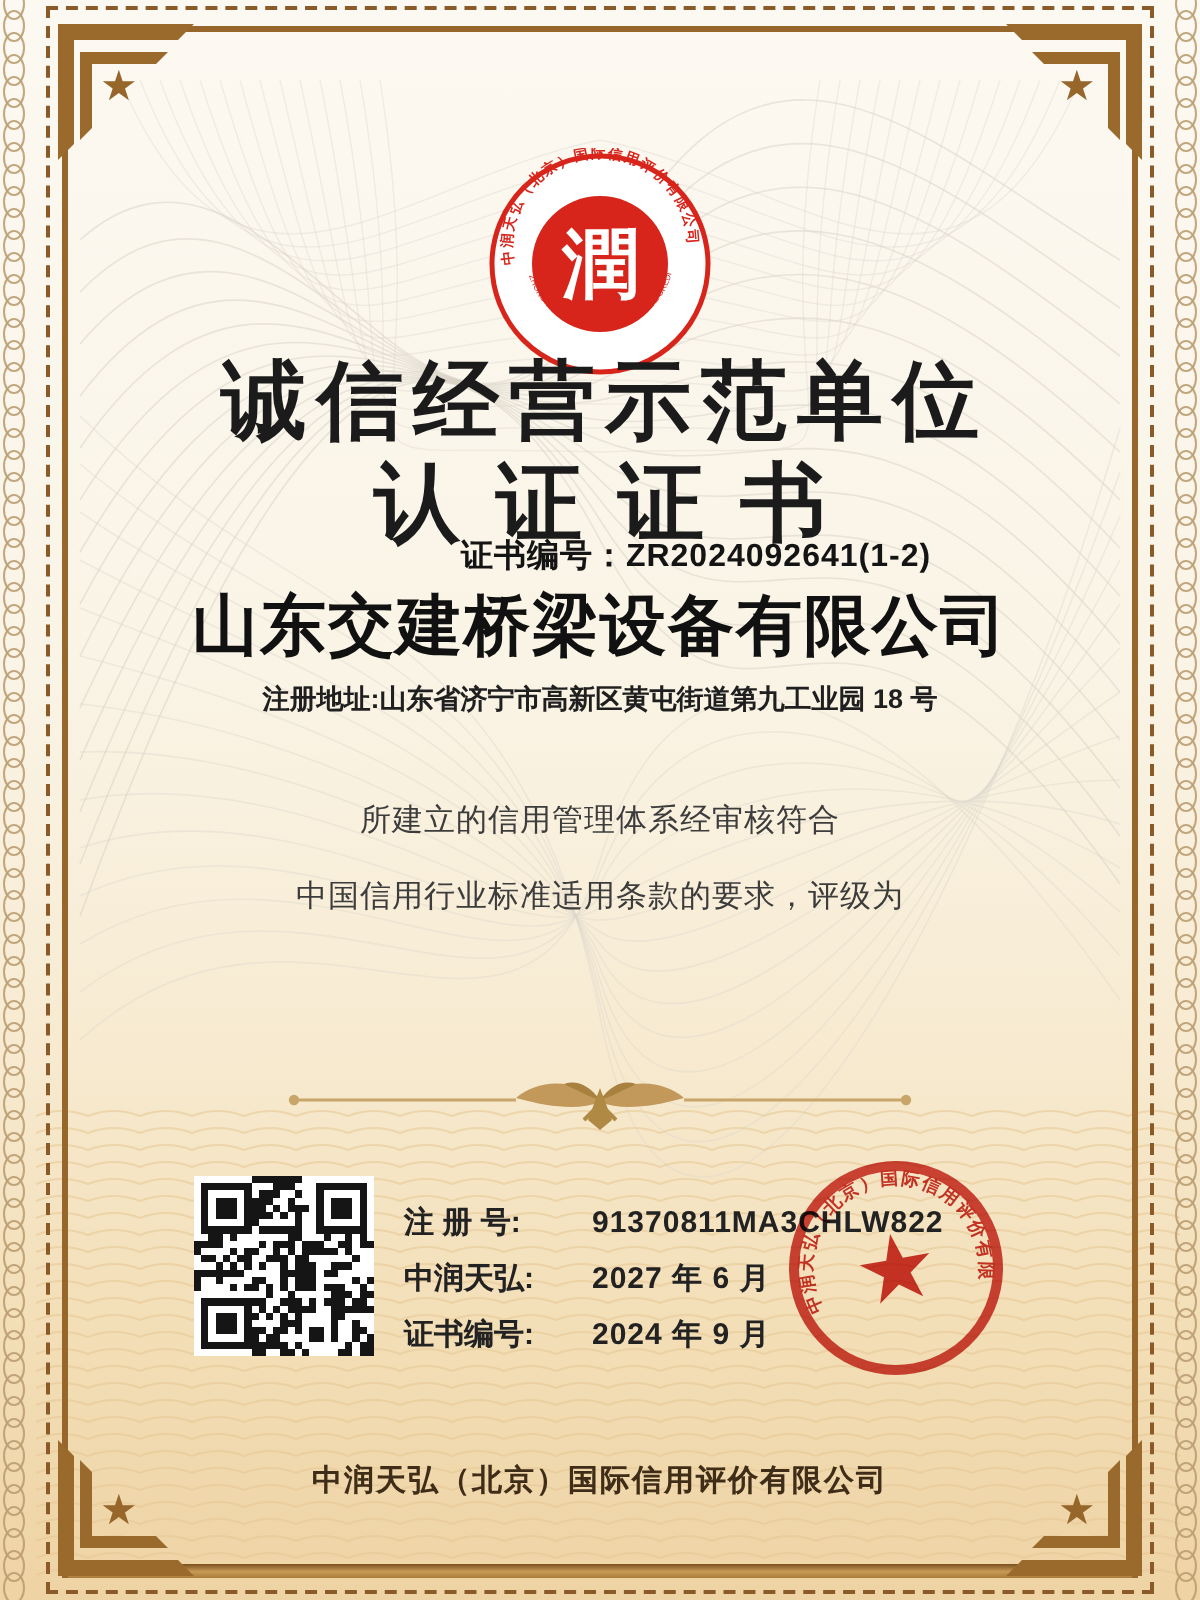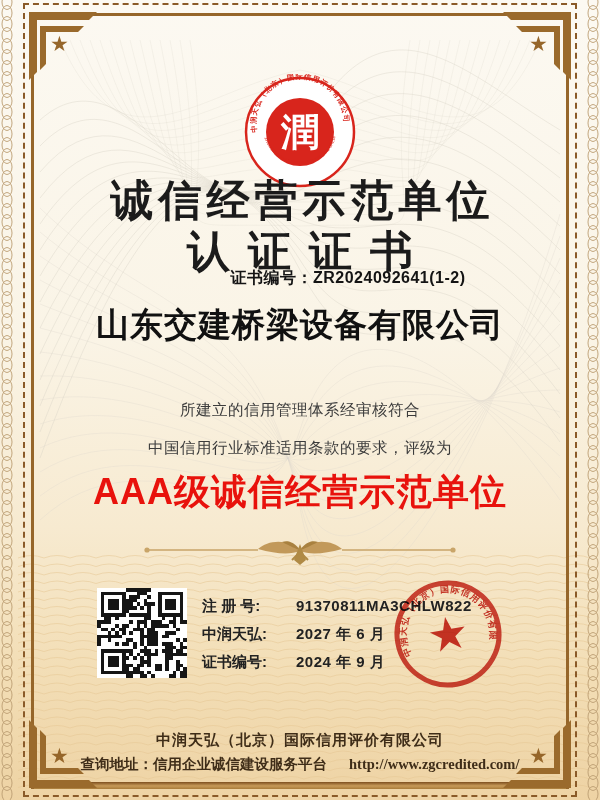--- a/index.html
+++ b/index.html
@@ -12,29 +12,29 @@
   .dashed-frame{left:23px;right:23px;top:3px;bottom:3px;border:2px dashed #8a5a28;pointer-events:none;}
   .solid-frame{left:31px;right:31px;top:13px;bottom:11px;border:3px solid #96662a;pointer-events:none;}
   .bottom-bar{left:34px;right:34px;top:782px;height:7px;background:linear-gradient(180deg,#7d4f1e,#c79a58 55%,#a97c3a);}
   .corner-star{font-size:21px;color:#96662a;line-height:1;}
   
   .ctext{left:0;width:600px;text-align:center;}
   .title{font-family:Liberation Serif, serif;font-weight:bold;color:#1b1b1b;font-size:43px;}
   .t1{top:172px;letter-spacing:5px;text-indent:5px;}
   .t2{top:223px;letter-spacing:18px;text-indent:18px;text-align:center;}
   .certno{top:268px;font-size:16px;font-weight:bold;color:#141414;letter-spacing:.5px;margin-left:48px;}
-  .company{top:291px;font-size:33px;font-weight:bold;color:#111;letter-spacing:1px;margin-top:12px;}
+  .company{top:291px;font-size:33px;font-weight:bold;color:#111;letter-spacing:1px;}
   .address{top:341px;font-size:13.5px;font-weight:bold;color:#1f1f1f;}
   .body1{top:400px;font-size:15.5px;color:#3c3c3c;letter-spacing:.5px;}
   .body2{top:438px;font-size:15.5px;color:#3c3c3c;letter-spacing:.5px;}
   .rating{top:468px;font-size:36px;font-weight:bold;color:#e8120c;letter-spacing:1px;}
   
   .qr-box{left:97px;top:588px;width:90px;height:90px;background:#fff;padding:0;}
   .info{left:202px;top:597px;font-size:15px;font-weight:bold;color:#222;}
-  .info-row{display:flex;align-items:flex-start;height:28px;}
+  .info-row{display:flex;align-items:center;height:28px;}
   .info-row .lab{min-width:78px;}
   .info-row .val{margin-left:16px;letter-spacing:.5px;}
   
   .stamp{left:391px;top:577px;width:114px;height:114px;transform:rotate(-10deg);opacity:.93;mix-blend-mode:multiply;}
   
   .footer1{top:731px;font-family:"Liberation Serif","DejaVu Serif",serif;font-weight:bold;font-size:15px;color:#3f2d18;letter-spacing:1px;}
   .footer2{top:755px;font-family:"Liberation Serif","DejaVu Serif",serif;font-weight:bold;font-size:14.5px;color:#3f2d18;}
   .footer2 .gap{display:inline-block;width:22px;}
 </style>
 </head>
@@ -326,24 +326,24 @@
     </text>
   </svg>
 
   <div class="abs ctext title t1">诚信经营示范单位</div>
   <div class="abs ctext title t2">认证证书</div>
   <div class="abs ctext certno">
     <span>证书编号：</span><span>ZR2024092641(1-2)</span>
   </div>
 
   <div class="abs ctext company">山东交建桥梁设备有限公司</div>
+  <div class="abs ctext address">注册地址:山东省济宁市高新区黄屯街道第九工业园 18 号</div>
 
   <div class="abs ctext body2">中国信用行业标准适用条款的要求，评级为</div>
   <div class="abs ctext body1">所建立的信用管理体系经审核符合</div>
-  <div class="abs ctext rating">AAA级诚信经营示范单位</div>
 
   <svg class="abs" style="left:140px;top:532px;" width="320" height="36" viewBox="0 0 320 36">
     <g stroke="#c9a569" stroke-width="1.4" fill="none">
       <line x1="8" y1="18" x2="118" y2="18"></line>
         <line x1="202" y1="18" x2="312" y2="18"></line>
     </g>
     <circle cx="7" cy="18" r="2.6" fill="#c9a569"></circle>
       <circle cx="313" cy="18" r="2.6" fill="#c9a569"></circle>
     <g fill="#c2995a">
       <path d="M160,19 C148,6 128,8 118,17 C136,22 150,23 160,19 Z"></path>
@@ -598,17 +598,14 @@
         <path id="stampArc" d="M17.5,71.4 A42,42 0 1 1 96.5,71.4"></path>
       </defs>
     <circle cx="57" cy="57" r="51" fill="none" stroke="#c8281e" stroke-width="5" opacity=".92"></circle>
     <text x="57" y="73" text-anchor="middle" font-size="46" fill="#c8281e">★</text>
     <text font-size="9" font-weight="bold" fill="#c8281e" letter-spacing="1">
       <textPath href="#stampArc" startOffset="0">中润天弘（北京）国际信用评价有限公司</textPath>
     </text>
   </svg>
 
   <div class="abs ctext footer1">中润天弘（北京）国际信用评价有限公司</div>
-  <div class="abs ctext footer2">
-    <span>查询地址：</span><span>信用企业诚信建设服务平台</span><span class="gap"></span><span>http://www.zgcredited.com/</span>
-  </div>
 
 </div>
 
 </body></html>

